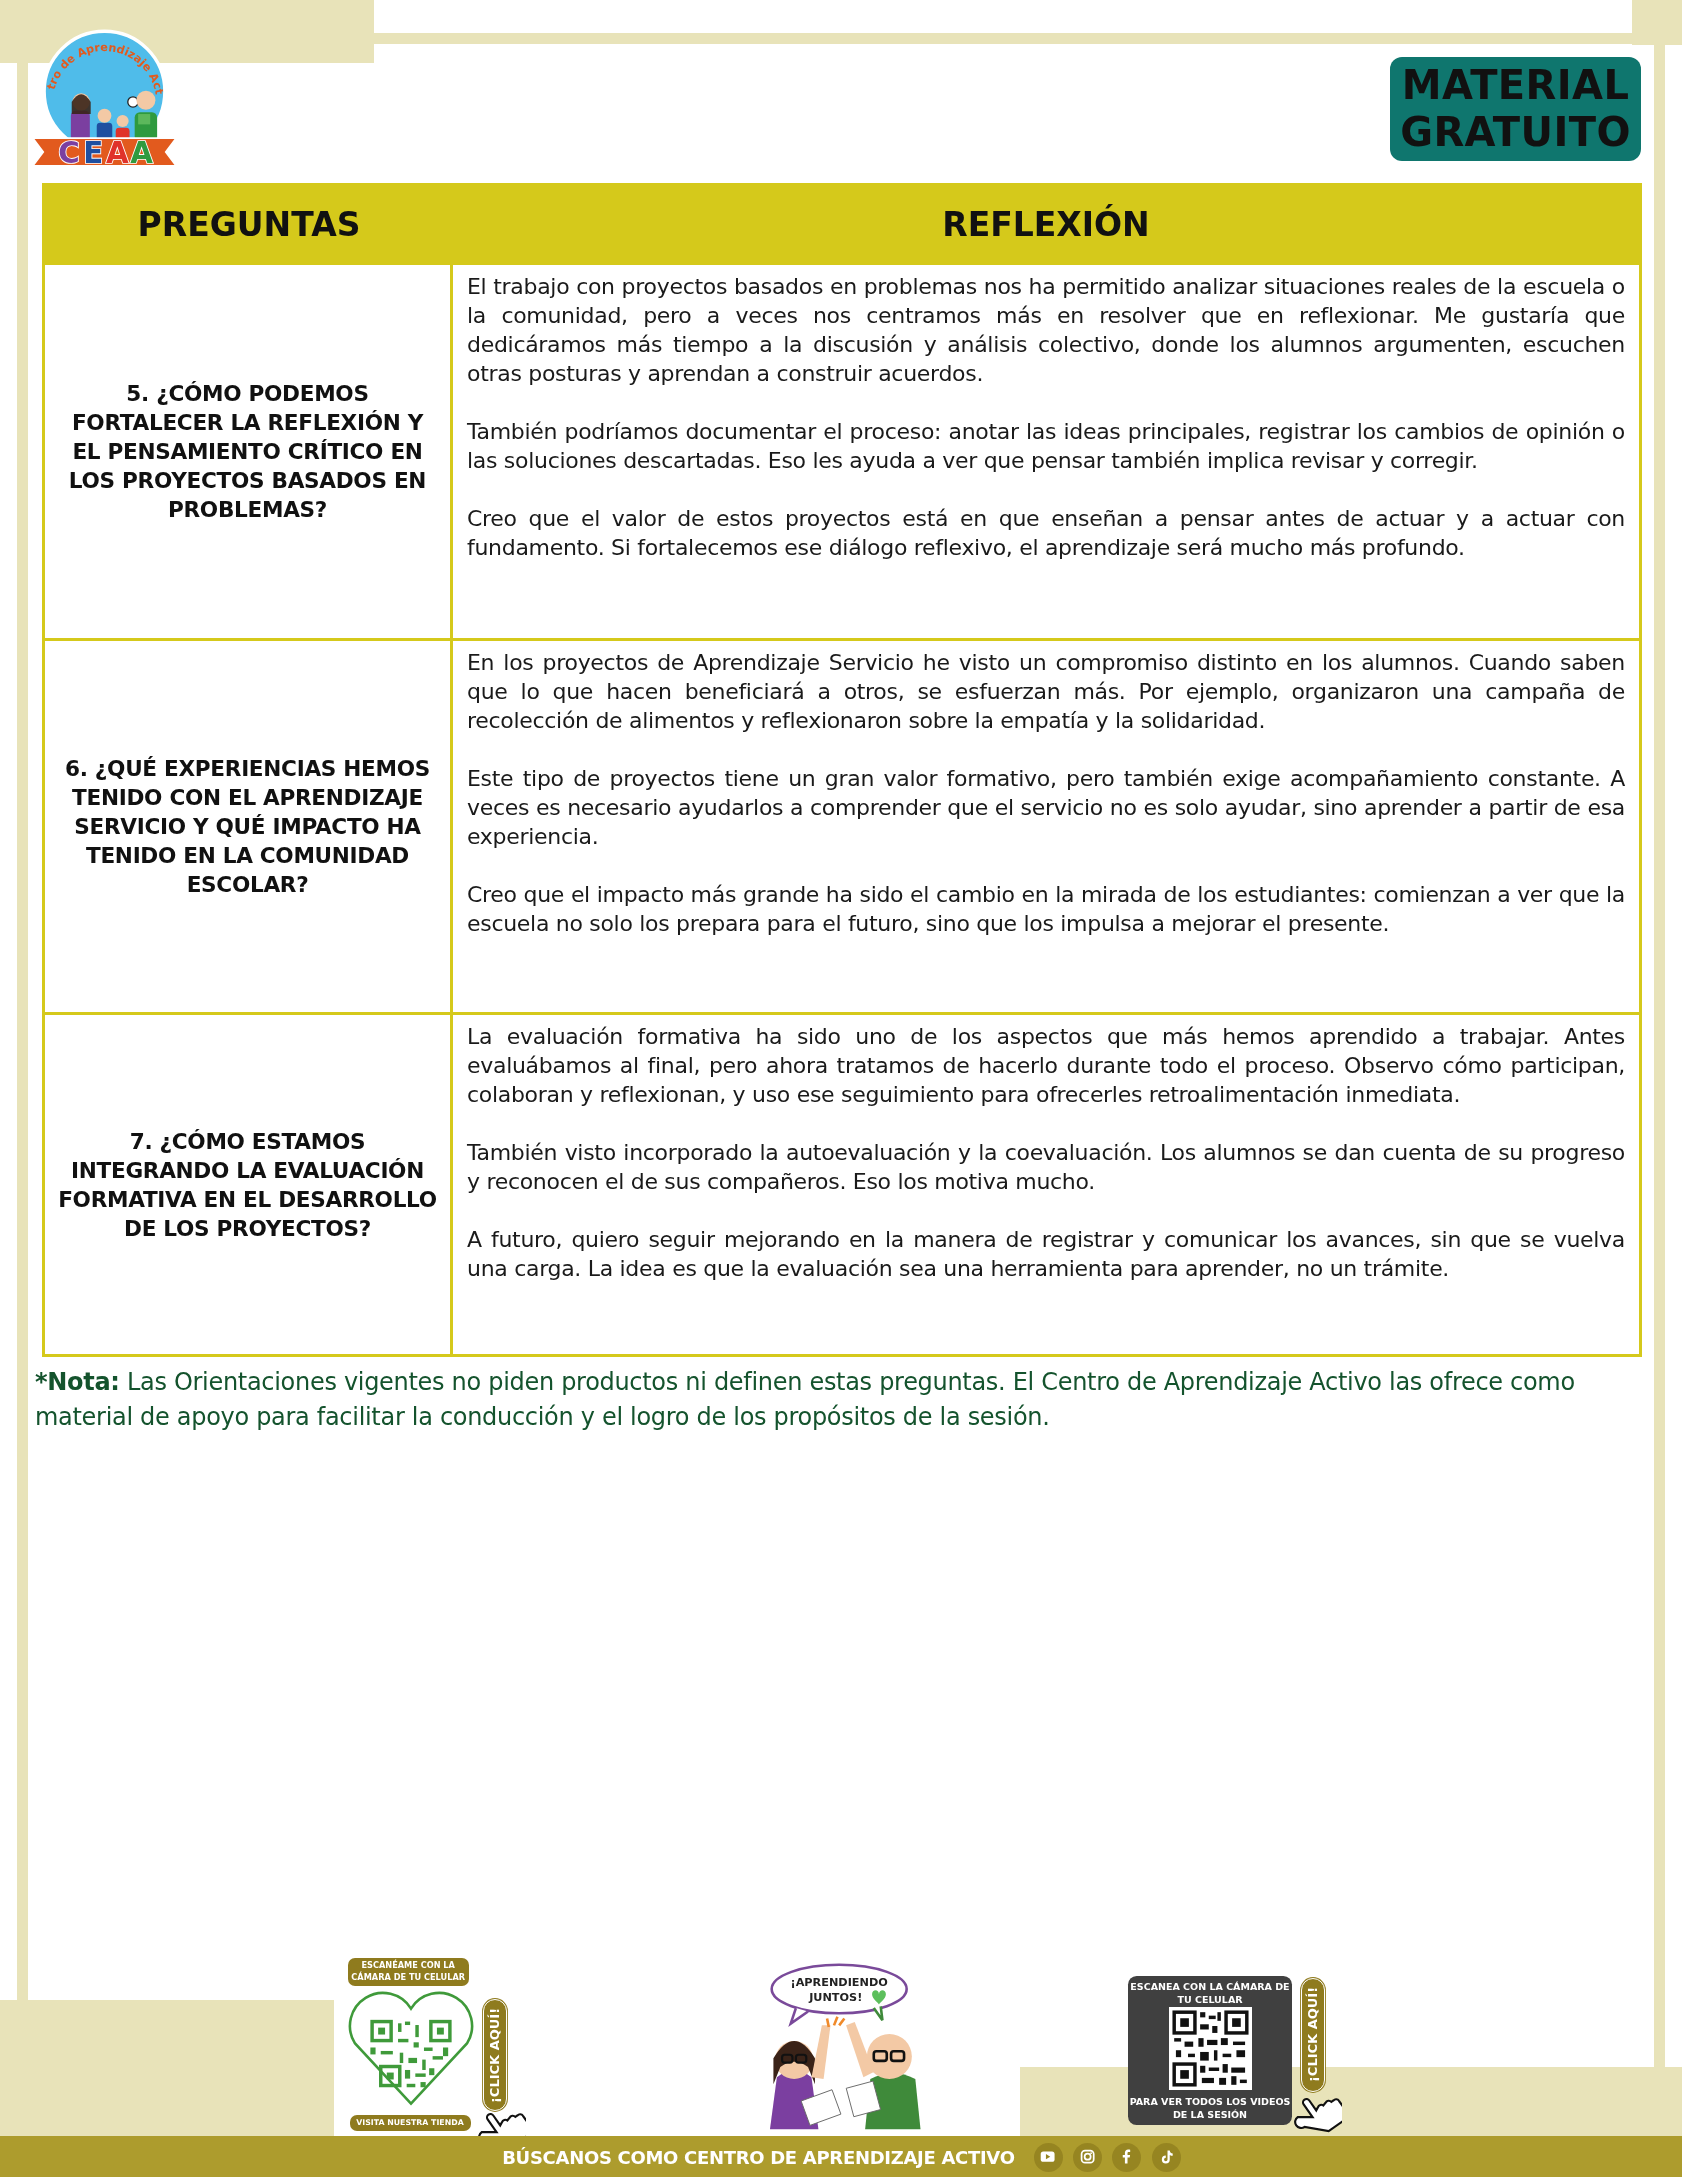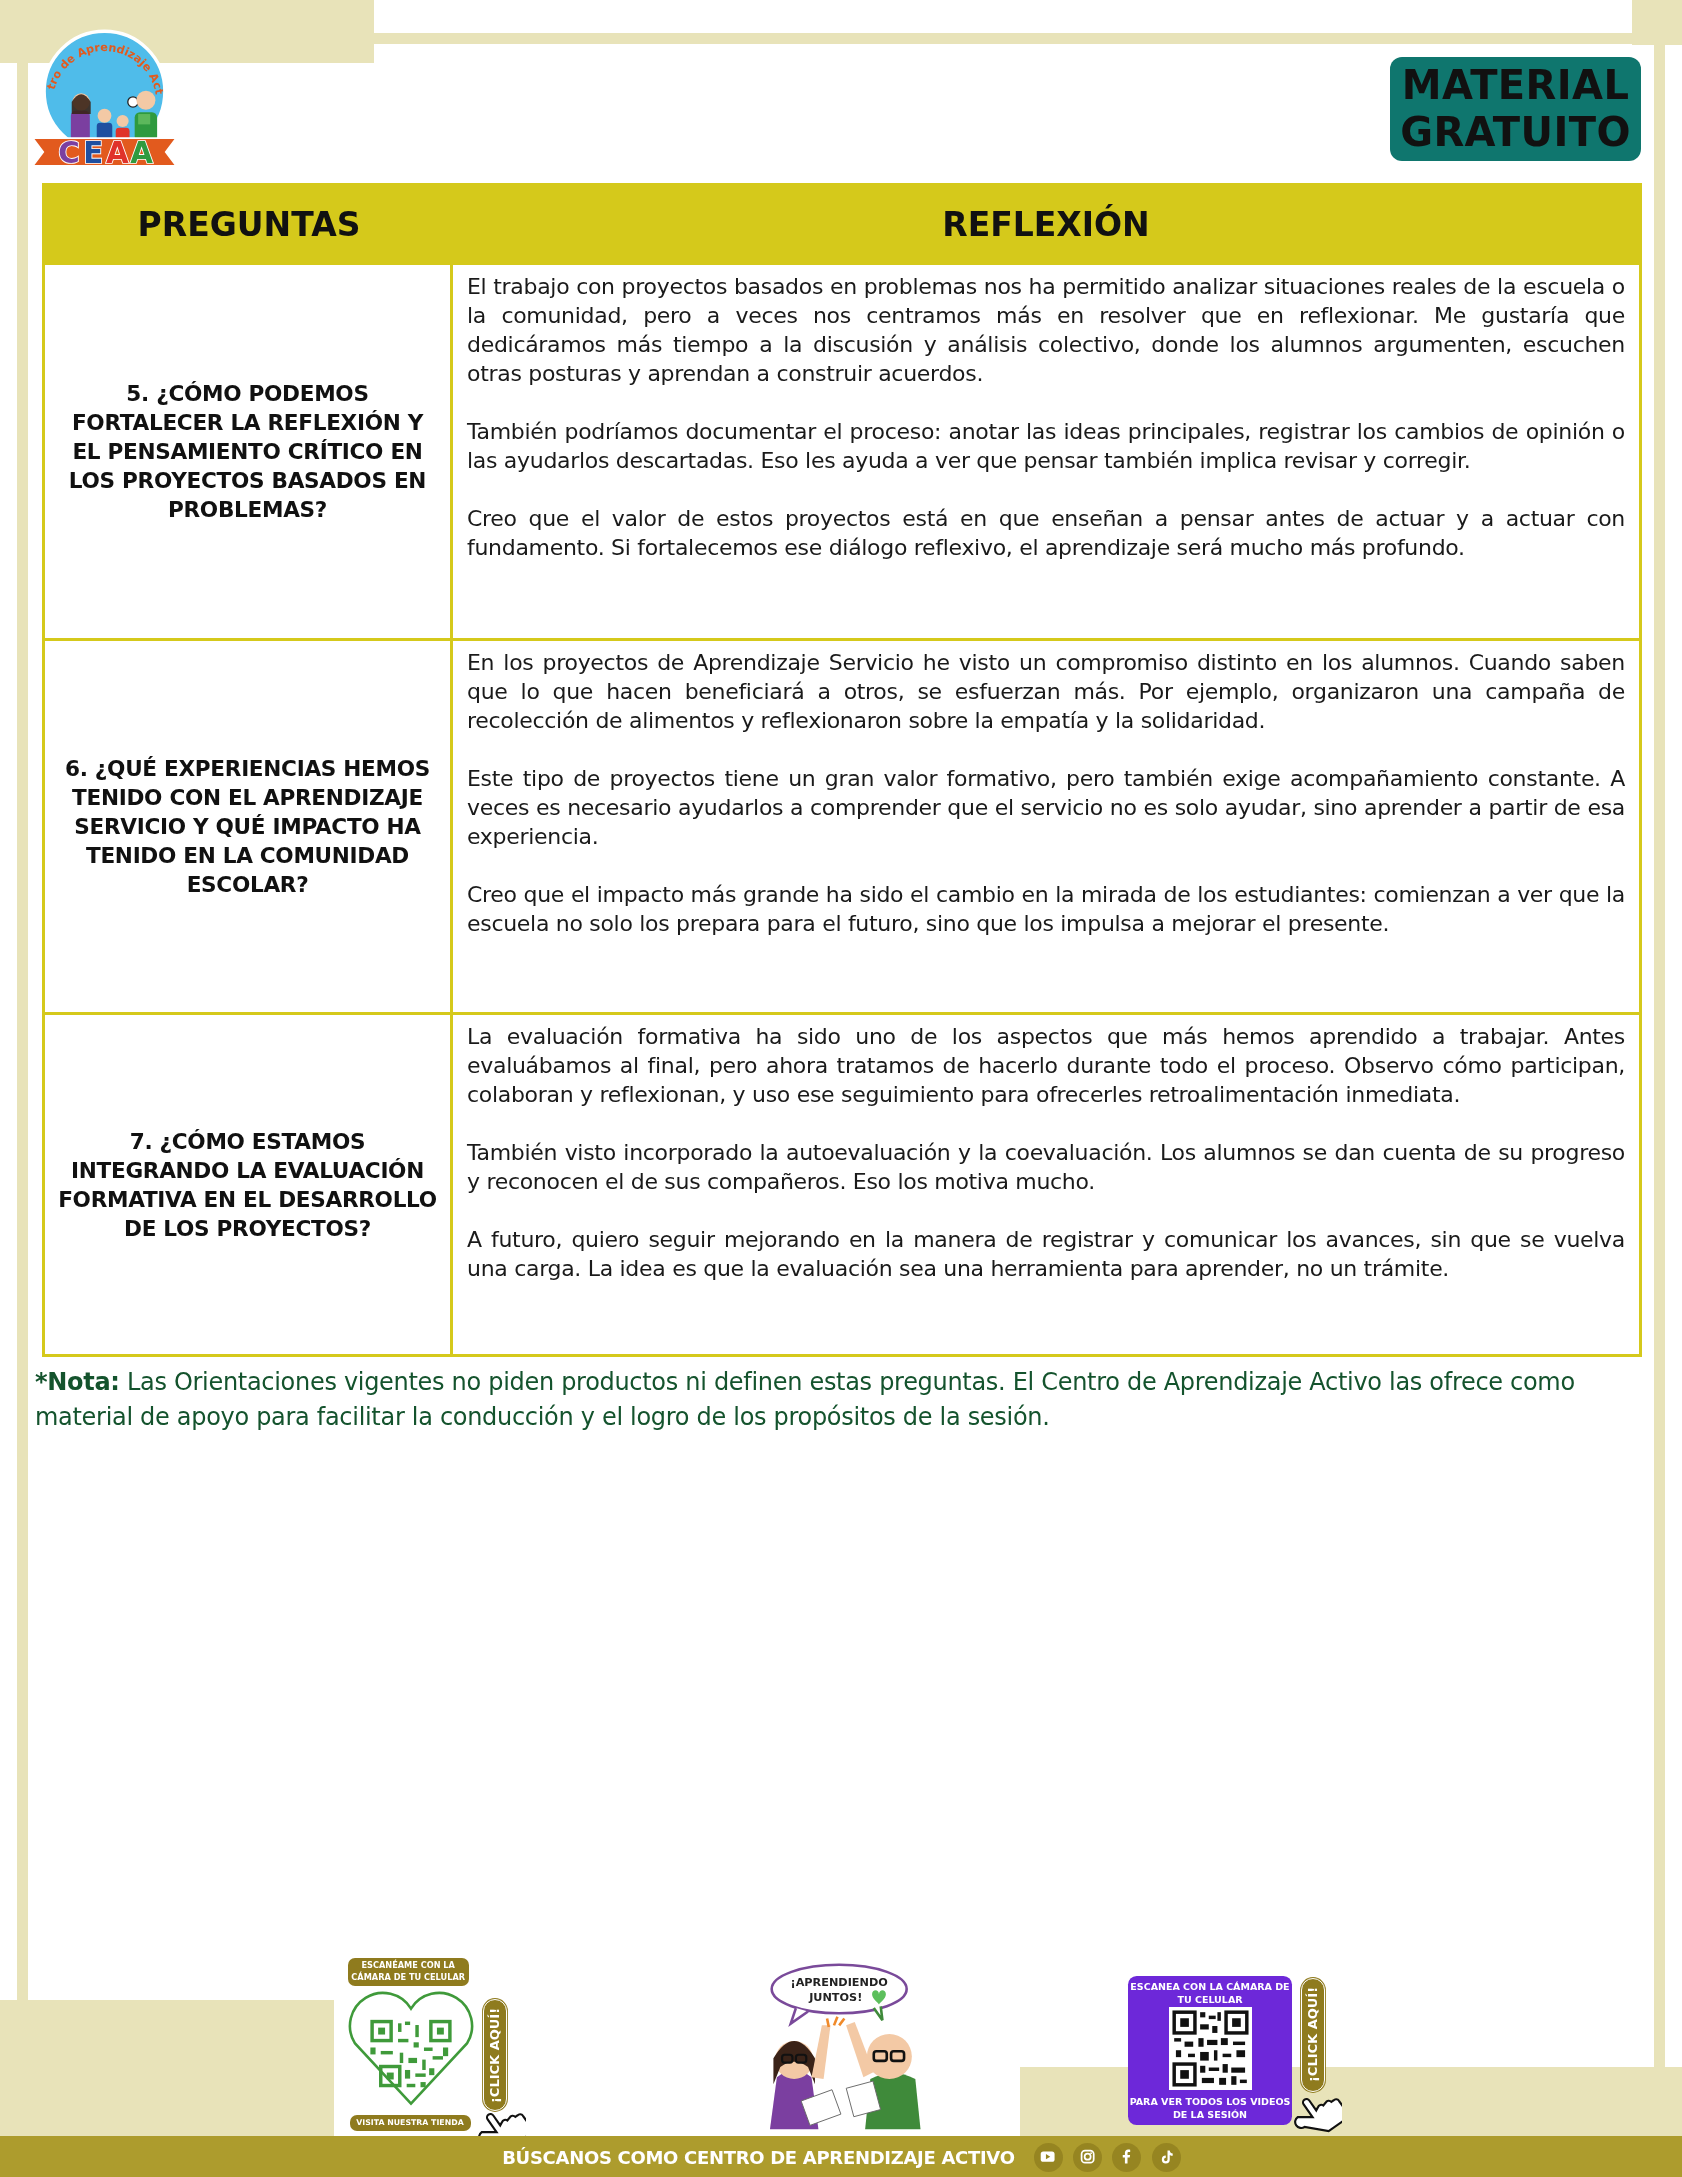--- a/index.html
+++ b/index.html
@@ -56,21 +56,21 @@
   .click-pill span { transform: rotate(-90deg); white-space: nowrap; color: #fff; font-family: "DejaVu Sans", sans-serif; font-weight: bold; font-size: 13px; }
   .qr-store .click-pill { left: 137px; top: 43px; }
   .hand { position: absolute; width: 50px; height: 50px; }
   .qr-store .hand { left: 130px; top: 147px; }
 
   .mascots { position: absolute; left: 744px; top: 1956px; width: 199px; height: 182px; }
   .mascots svg { width: 100%; height: 100%; }
   .bubble-text { font-family: "DejaVu Sans", sans-serif; font-size: 13px; font-weight: bold; fill: #222; }
 
   .qr-videos { position: absolute; left: 1128px; top: 1976px; width: 208px; height: 164px; }
-  .qr-videos .card { position: absolute; left: 0; top: 0; width: 164px; height: 149px; background: #6d28d9; border-radius: 8.6px; color: #fff;
+  .qr-videos .card { position: absolute; left: 0; top: 0; width: 164px; height: 149px; background: #404040; border-radius: 8.6px; color: #fff;
     font-family: "DejaVu Sans", sans-serif; font-weight: bold; text-align: center; }
   .qr-videos .card .t1 { font-size: 9.5px; line-height: 13px; padding-top: 4.3px; }
   .qr-videos .card .qr { position: absolute; left: 41px; top: 31px; width: 83px; height: 83px; background: #fff; }
   .qr-videos .card .t2 { position: absolute; left: 0; top: 119px; width: 100%; font-size: 9.5px; line-height: 13px; }
   .qr-videos .click-pill { left: 173px; top: 1.7px; height: 114px; }
   .qr-videos .hand { left: 164px; top: 112px; }
 
   
   .footer-bar { position: absolute; left: 0; top: 2136px; width: 1683px; height: 42px; background: #ad9c2d; display: flex; align-items: center; justify-content: center; gap: 10.4px; }
   .footer-bar .ftext { color: #fff; font-family: "DejaVu Sans", sans-serif; font-weight: bold; font-size: 18px; letter-spacing: -0.3px; margin-right: 8.6px; }
@@ -130,21 +130,21 @@
 <div class="qtable">
   <div class="thead">
     <div class="th q">PREGUNTAS</div>
     <div class="th r">REFLEXIÓN</div>
   </div>
 
   <div class="row row-1">
     <div class="cell-q">5. ¿CÓMO PODEMOS FORTALECER LA REFLEXIÓN Y EL PENSAMIENTO CRÍTICO EN LOS PROYECTOS BASADOS EN PROBLEMAS?</div>
     <div class="cell-r">
       <p>El trabajo con proyectos basados en problemas nos ha permitido analizar situaciones reales de la escuela o la comunidad, pero a veces nos centramos más en resolver que en reflexionar. Me gustaría que dedicáramos más tiempo a la discusión y análisis colectivo, donde los alumnos argumenten, escuchen otras posturas y aprendan a construir acuerdos.</p>
-      <p>También podríamos documentar el proceso: anotar las ideas principales, registrar los cambios de opinión o las ayudarlos descartadas. Eso les ayuda a ver que pensar también implica revisar y corregir.</p>
+      <p>También podríamos documentar el proceso: anotar las ideas principales, registrar los cambios de opinión o las soluciones descartadas. Eso les ayuda a ver que pensar también implica revisar y corregir.</p>
       <p>Creo que el valor de estos proyectos está en que enseñan a pensar antes de actuar y a actuar con fundamento. Si fortalecemos ese diálogo reflexivo, el aprendizaje será mucho más profundo.</p>
     </div>
   </div>
 
   <div class="row row-2">
     <div class="cell-q">6. ¿QUÉ EXPERIENCIAS HEMOS TENIDO CON EL APRENDIZAJE SERVICIO Y QUÉ IMPACTO HA TENIDO EN LA COMUNIDAD ESCOLAR?</div>
     <div class="cell-r">
       <p>En los proyectos de Aprendizaje Servicio he visto un compromiso distinto en los alumnos. Cuando saben que lo que hacen beneficiará a otros, se esfuerzan más. Por ejemplo, organizaron una campaña de recolección de alimentos y reflexionaron sobre la empatía y la solidaridad.</p>
       <p>Este tipo de proyectos tiene un gran valor formativo, pero también exige acompañamiento constante. A veces es necesario ayudarlos a comprender que el servicio no es solo ayudar, sino aprender a partir de esa experiencia.</p>
       <p>Creo que el impacto más grande ha sido el cambio en la mirada de los estudiantes: comienzan a ver que la escuela no solo los prepara para el futuro, sino que los impulsa a mejorar el presente.</p>

